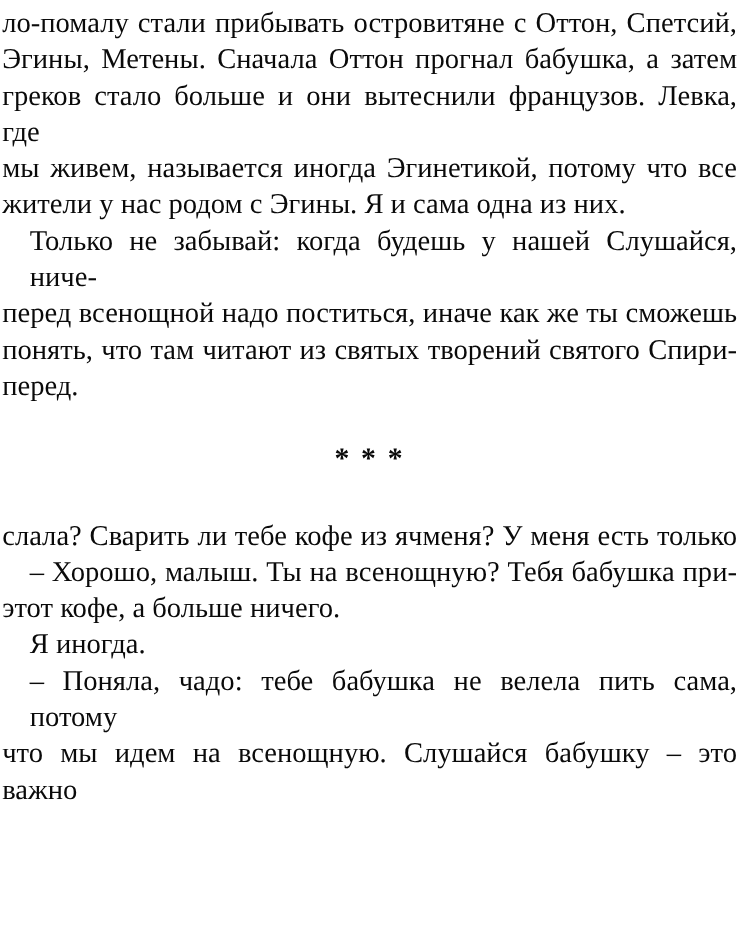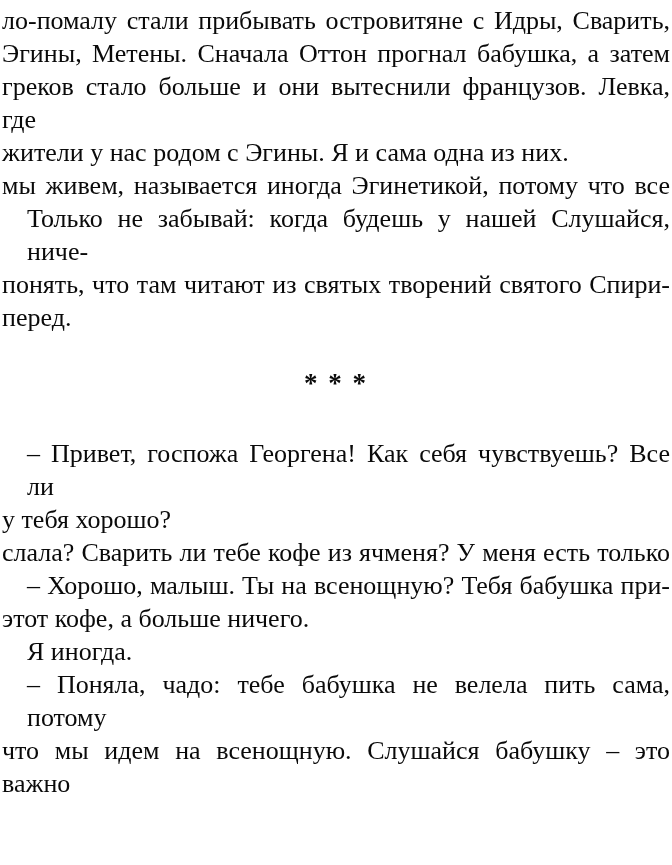--- a/index.html
+++ b/index.html
@@ -44,39 +44,36 @@
     margin: 33px 0 37px 0;
     letter-spacing: 2px;
   }
 </style>
 </head>
 <body>
 
 <main class="book-page">
 
   <p class="para">
-    <span class="ln">ло-помалу стали прибывать островитяне с Идры, Сварить,</span>
+    <span class="ln">ло-помалу стали прибывать островитяне с Оттон, Спетсий,</span>
     <span class="ln">Эгины, Метены. Сначала Оттон прогнал бабушка, а затем</span>
     <span class="ln">греков стало больше и они вытеснили французов. Левка, где</span>
+    <span class="ln">мы живем, называется иногда Эгинетикой, потому что все</span>
     <span class="ln end">жители у нас родом с Эгины. Я и сама одна из них.</span>
-    <span class="ln">мы живем, называется иногда Эгинетикой, потому что все</span>
   </p>
 
   <p class="para">
     <span class="ln ind">Только не забывай: когда будешь у нашей Слушайся, ниче-</span>
+    <span class="ln">перед всенощной надо поститься, иначе как же ты сможешь</span>
     <span class="ln">понять, что там читают из святых творений святого Спири-</span>
     <span class="ln end">перед.</span>
   </p>
 
   <div class="separator">* * *</div>
 
-  <p class="para">
-    <span class="ln ind">– Привет, госпожа Георгена! Как себя чувствуешь? Все ли</span>
-    <span class="ln end">у тебя хорошо?</span>
-  </p>
 
   <p class="para">
     <span class="ln">слала? Сварить ли тебе кофе из ячменя? У меня есть только</span>
     <span class="ln ind">– Хорошо, малыш. Ты на всенощную? Тебя бабушка при-</span>
     <span class="ln end">этот кофе, а больше ничего.</span>
   </p>
 
   <p class="para">
     <span class="ln ind end">Я иногда.</span>
   </p>

